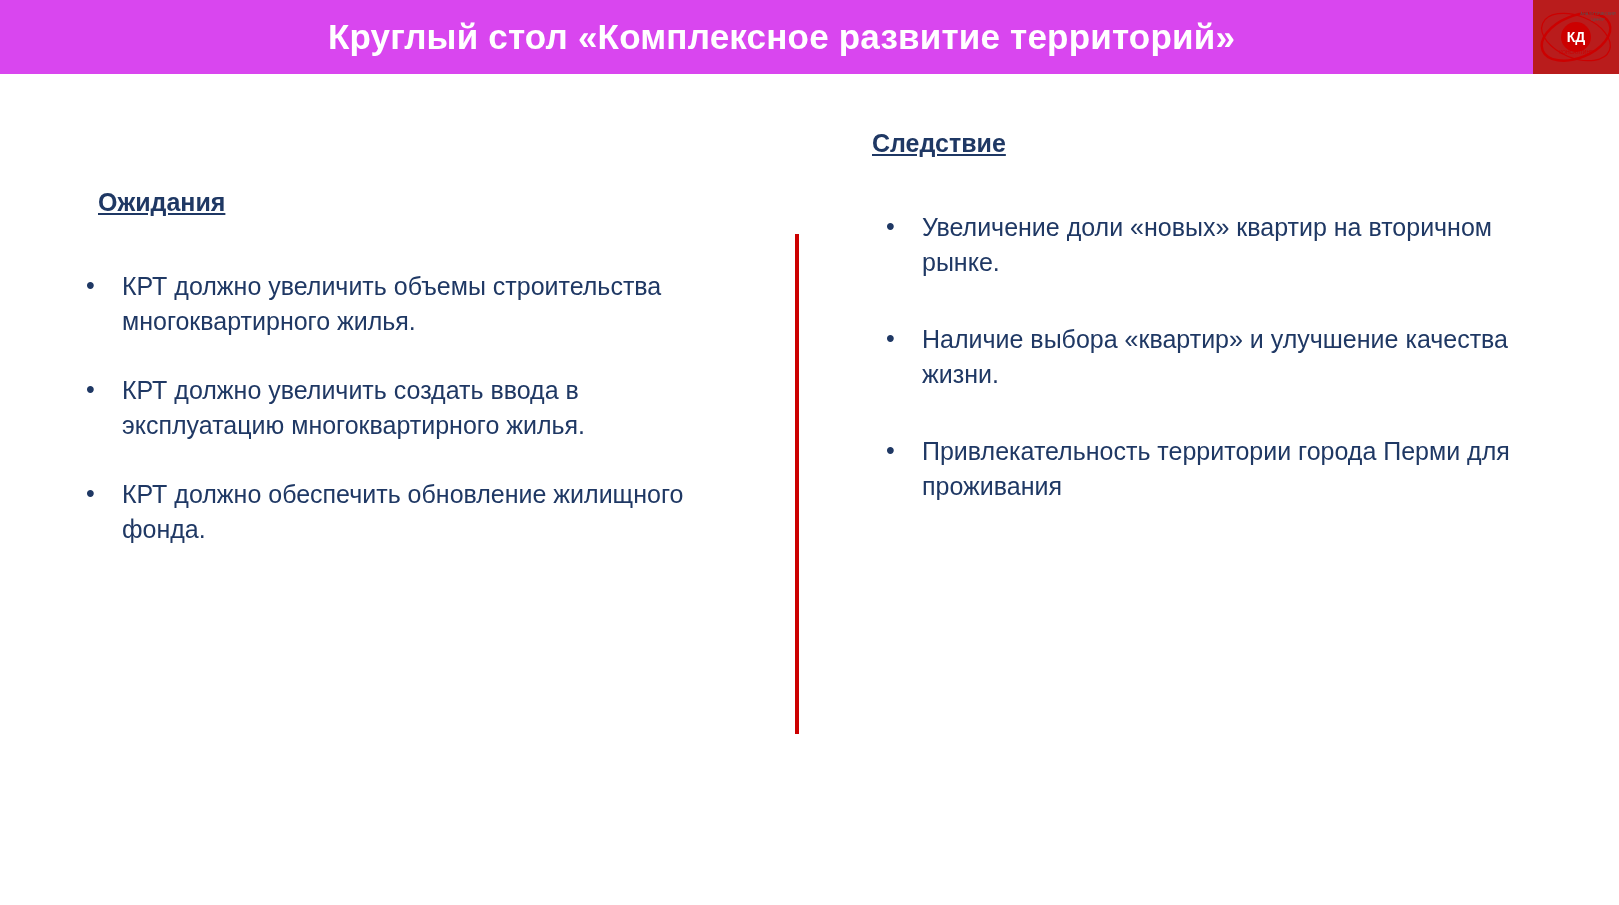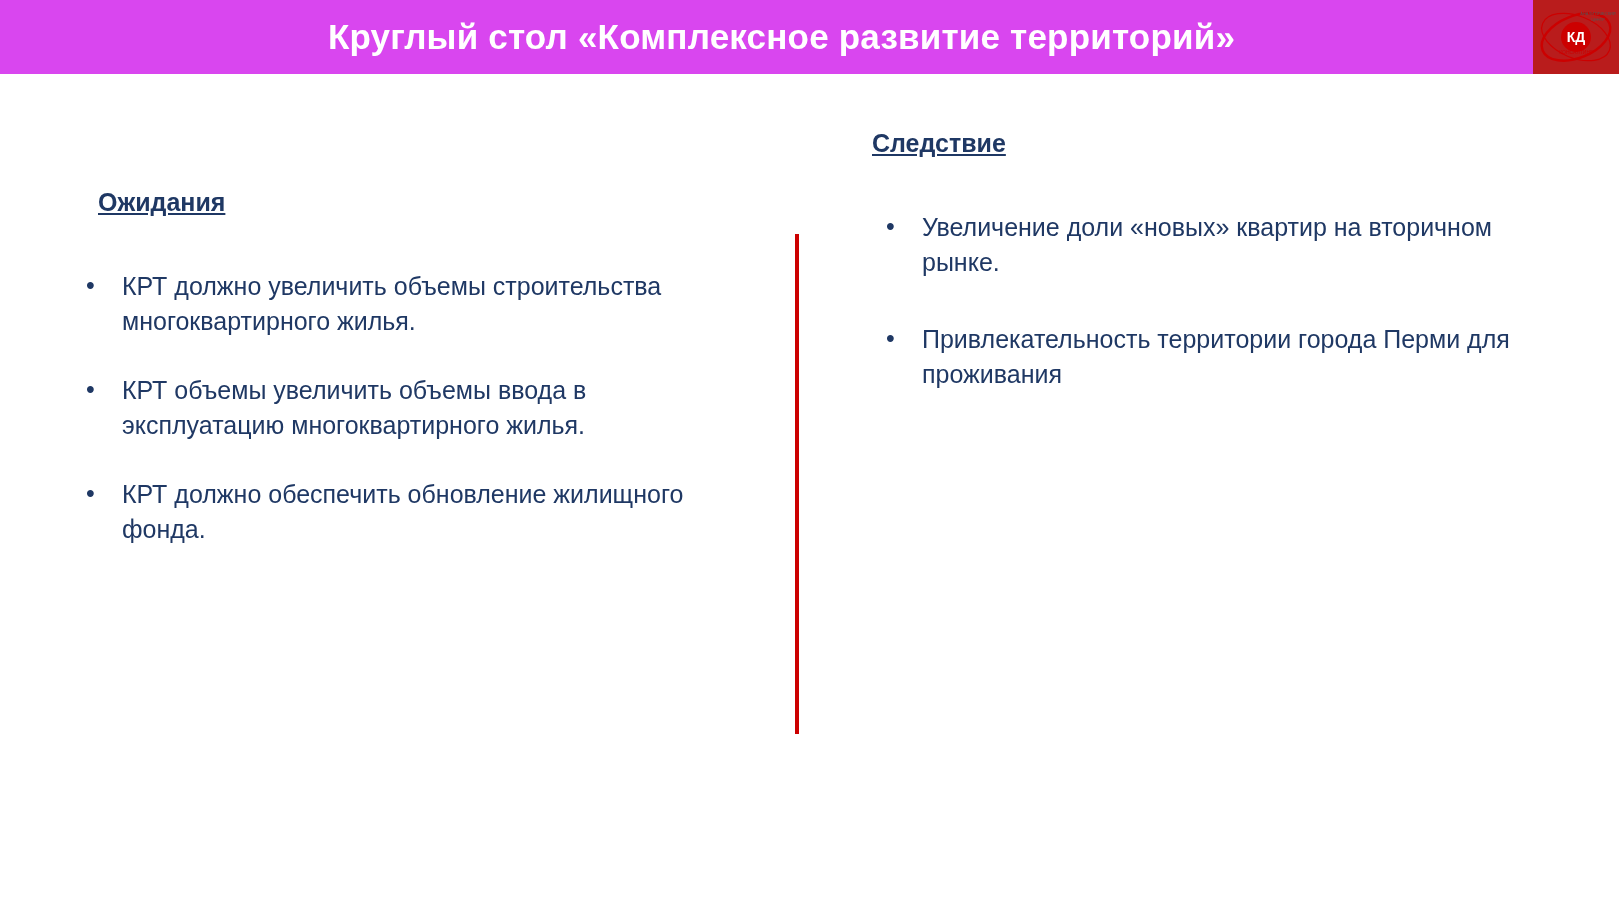--- a/index.html
+++ b/index.html
@@ -132,26 +132,27 @@
 </div>
 
 <div class="content">
 
   <div class="divider"></div>
 
   <div class="col col-left">
     <div class="col-heading">Ожидания</div>
     <ul class="bullets">
       <li>КРТ должно увеличить объемы строительства многоквартирного жилья.</li>
-      <li>КРТ объемы увеличить объемы ввода в эксплуатацию многоквартирного жилья.</li>
+      <li>КРТ должно увеличить создать ввода в эксплуатацию многоквартирного жилья.</li>
       <li>КРТ должно обеспечить обновление жилищного фонда.</li>
     </ul>
   </div>
 
   <div class="col col-right">
     <div class="col-heading">Следствие</div>
     <ul class="bullets">
       <li>Увеличение доли «новых» квартир на вторичном рынке.</li>
+      <li>Наличие выбора «квартир» и улучшение качества жизни.</li>
       <li>Привлекательность территории города Перми для проживания</li>
     </ul>
   </div>
 
 </div>
 
 </body></html>

